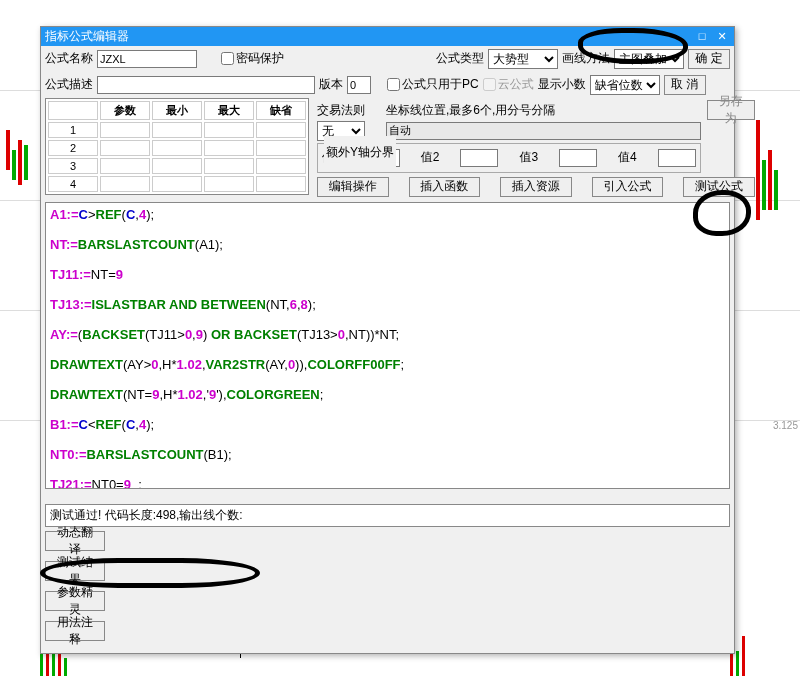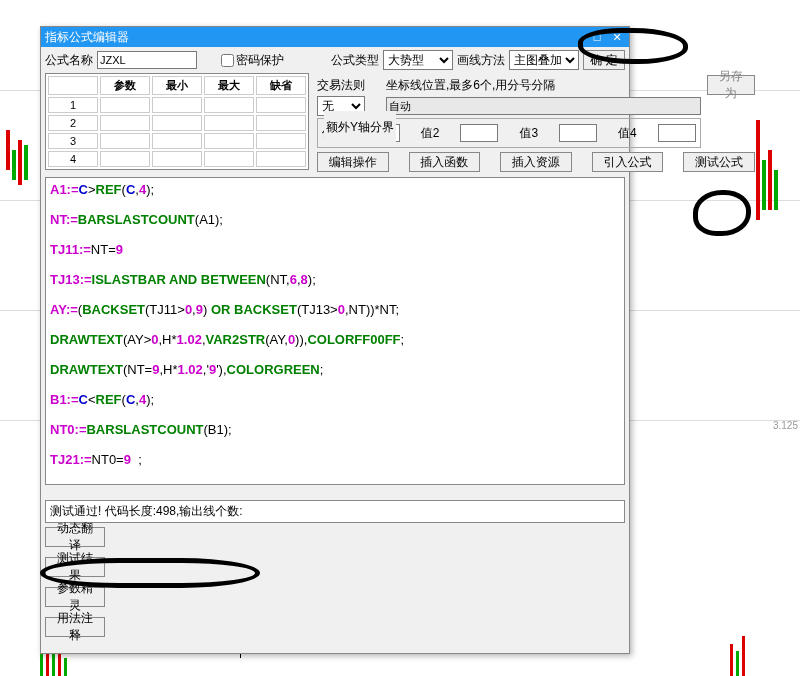--- a/index.html
+++ b/index.html
@@ -1,19 +1,19 @@
 <!DOCTYPE html>
 <html><head>
 <meta charset="utf-8">
 <style>
   * { box-sizing: border-box; font-family: "SimSun", "Microsoft YaHei", sans-serif; }
   body { margin: 0; width: 800px; height: 676px; background: #fff; overflow: hidden; position: relative; }
   .chart-bg { position: absolute; inset: 0; z-index: 0; }
   .candle { position: absolute; width: 4px; }
-  .editor-window { position: absolute; left: 40px; top: 26px; width: 590px; height: 628px; background: #f0f0f0; border: 1px solid #888; box-shadow: 2px 2px 6px rgba(0,0,0,.3); z-index: 10; display: flex; flex-direction: column; font-size: 12px; }
+  .editor-window { position: absolute; left: 40px; top: 26px; width: 695px; height: 628px; background: #f0f0f0; border: 1px solid #888; box-shadow: 2px 2px 6px rgba(0,0,0,.3); z-index: 10; display: flex; flex-direction: column; font-size: 12px; }
   .titlebar { height: 20px; background: #2196f3; color: #fff; display: flex; align-items: center; padding: 0 4px; gap: 4px; }
   .titlebar-title { flex: 1; font-size: 12px; }
   .titlebar-btn { width: 16px; height: 14px; display: inline-flex; align-items: center; justify-content: center; color: #fff; cursor: pointer; font-size: 11px; }
   .toprow { display: flex; padding: 3px 4px; gap: 4px; align-items: center; }
   .lbl { white-space: nowrap; }
   input[type=text] { height: 18px; border: 1px solid #7a7a7a; background: #fff; font-size: 11px; padding: 0 2px; }
   input[type=text].dis { background: #e8e8e8; }
   select { height: 20px; border: 1px solid #7a7a7a; background: #fff; font-size: 12px; }
   .chk { display: inline-flex; align-items: center; gap: 2px; }
   .chk input { width: 13px; height: 13px; margin: 0; }
@@ -106,20 +106,40 @@
     <select style="width:70px">
       <option>大势型</option>
     </select>
     <span class="lbl">画线方法</span>
     <select style="width:70px">
       <option>主图叠加</option>
     </select>
     <button class="btn" style="width:42px">确  定</button>
   </div>
 
+  <div class="toprow">
+    <span class="lbl">公式描述</span>
+    <input type="text" style="width: 218px;">
+    <span class="lbl">版本</span>
+    <input type="text" style="width: 24px;" value="0">
+    <span style="width:8px"></span>
+    <label class="chk">
+      <input type="checkbox" style="">
+        <span>公式只用于PC</span>
+    </label>
+    <label class="chk" style="color:#999">
+      <input type="checkbox" disabled="" style="">
+        <span>云公式</span>
+    </label>
+    <span class="lbl">显示小数</span>
+    <select style="width:70px">
+      <option>缺省位数</option>
+    </select>
+    <button class="btn" style="width:42px">取  消</button>
+  </div>
 
   <div style="display:flex">
     <div style="width:310px">
       <table class="param-grid">
         <tbody>
             <tr>
           <th style="min-width:16px"></th>
           <th>参数</th>
           <th>最小</th>
           <th>最大</th>

